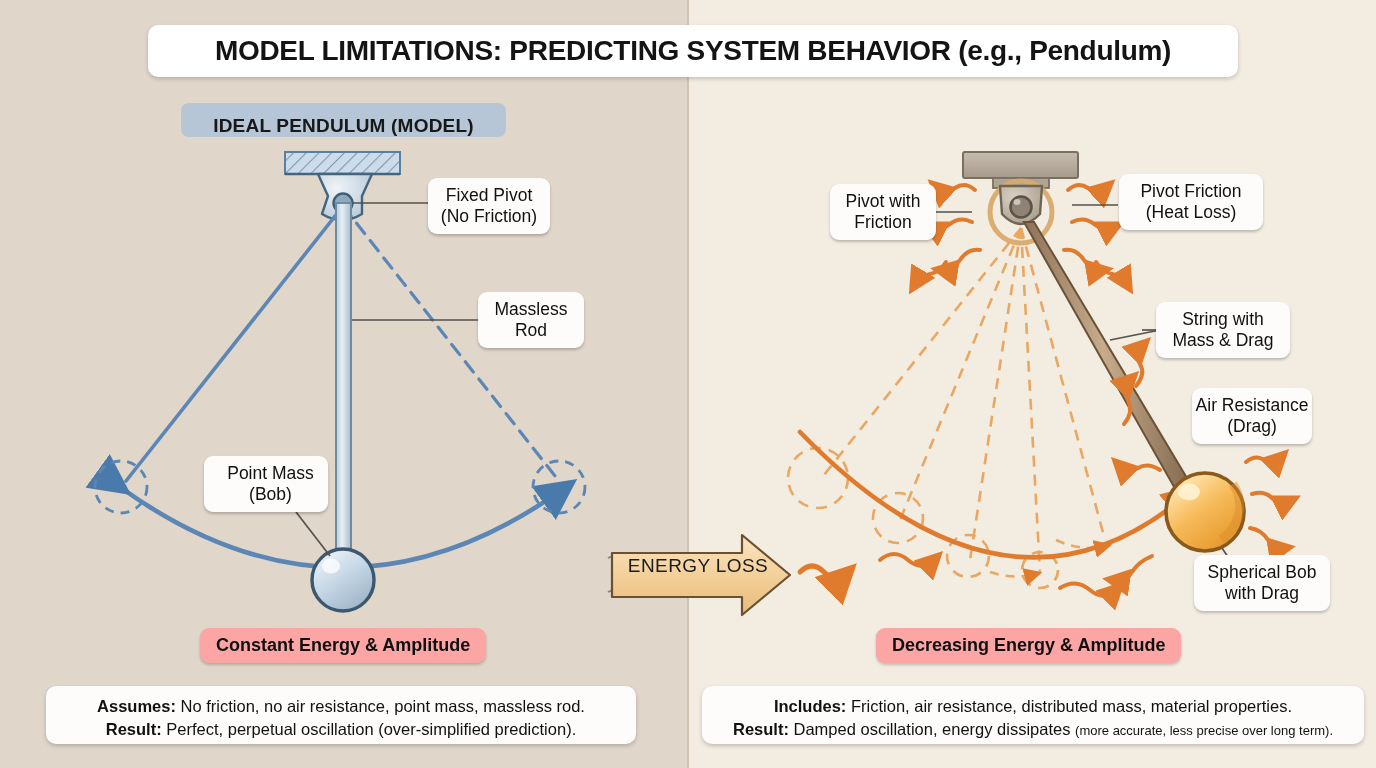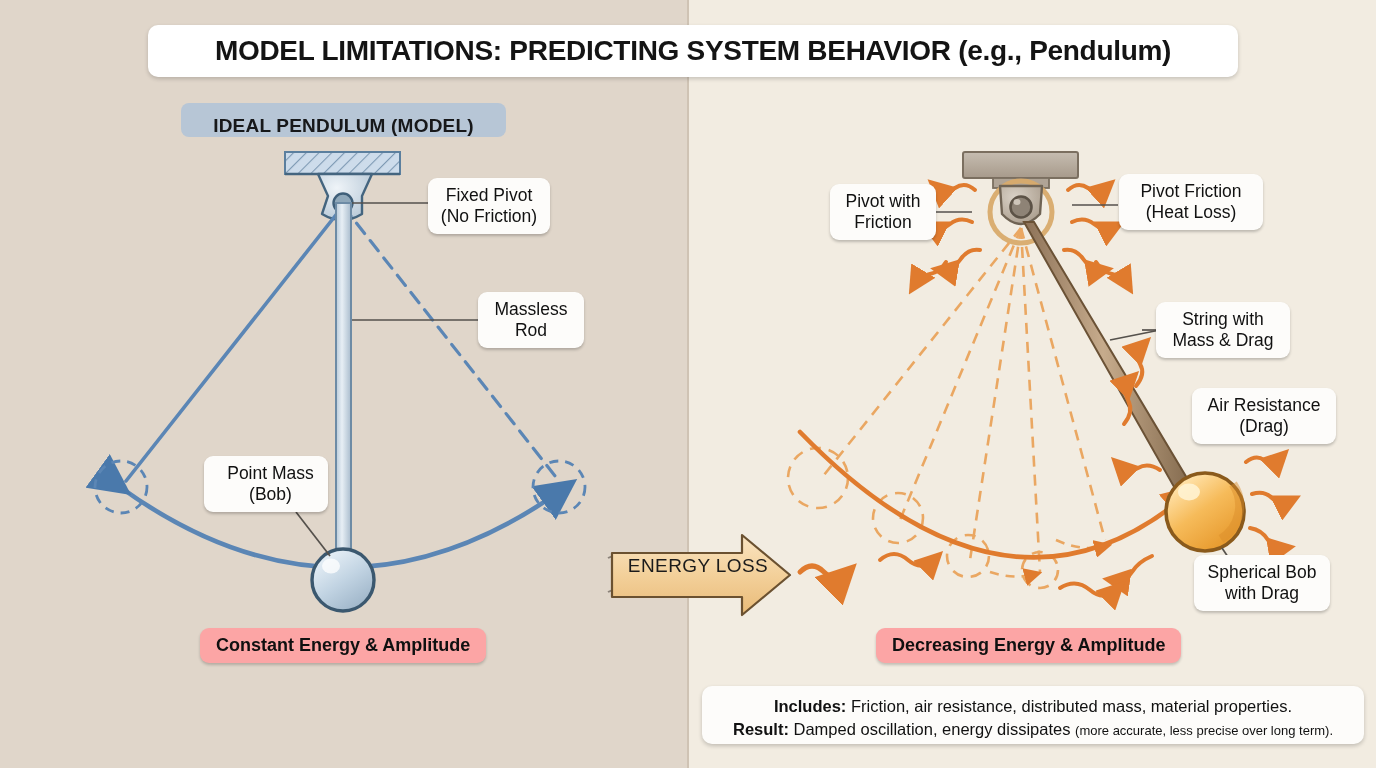--- a/index.html
+++ b/index.html
@@ -264,34 +264,44 @@
     <span class="l2">Friction</span>
   </div>
   <div class="callout" style="left:1119px;top:174px;width:144px;height:56px;">
     <span>Pivot Friction</span>
     <span class="l2">(Heat Loss)</span>
   </div>
   <div class="callout" style="left:1156px;top:302px;width:134px;height:56px;">
     <span>String with</span>
     <span class="l2">Mass &amp; Drag</span>
   </div>
-  <div class="callout" style="left:1192px;top:388px;width:144px;height:56px;text-align:center;">
+  <div class="callout" style="left:1192px;top:388px;width:120px;height:56px;text-align:center;">
     <span>Air Resistance</span>
     <span class="l2">(Drag)</span>
   </div>
   <div class="callout" style="left:1194px;top:555px;width:136px;height:56px;">
     <span>Spherical Bob</span>
     <span class="l2">with Drag</span>
   </div>
 
   <div class="energy-text">ENERGY LOSS</div>
 
   <div class="status" style="left:200px;top:628px;">Constant Energy &amp; Amplitude</div>
   <div class="status" style="left:876px;top:628px;">Decreasing Energy &amp; Amplitude</div>
 
+  <div class="footer" style="left:46px;top:686px;width:590px;height:58px;">
+    <div>
+      <b>Assumes:</b>
+      <span>No friction, no air resistance, point mass, massless rod.</span>
+    </div>
+    <div>
+      <b>Result:</b>
+      <span>Perfect, perpetual oscillation (over-simplified prediction).</span>
+    </div>
+  </div>
 
   <div class="footer" style="left:702px;top:686px;width:662px;height:58px;">
     <div>
       <b>Includes:</b>
       <span>Friction, air resistance, distributed mass, material properties.</span>
     </div>
     <div>
       <b>Result:</b>
       <span>Damped oscillation, energy dissipates</span>
       <span class="small-note">(more accurate, less precise over long term).</span>

